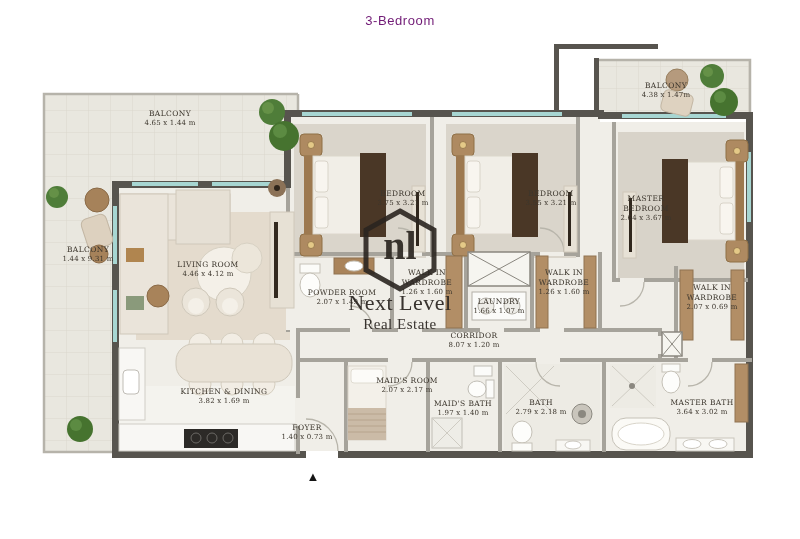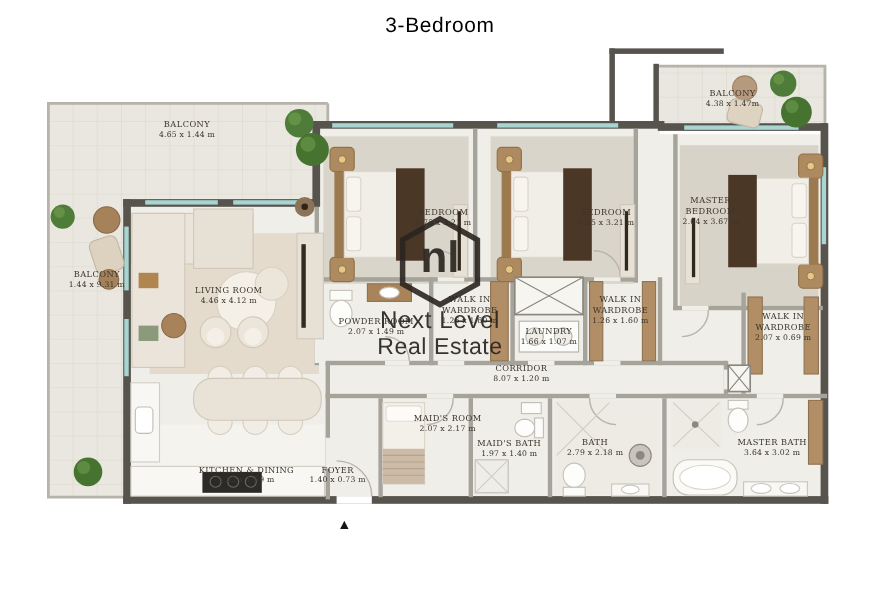--- a/index.html
+++ b/index.html
@@ -1,33 +1,33 @@
 <!DOCTYPE html>
 <html><head>
 <meta charset="utf-8">
 <style>
   html,body{margin:0;padding:0;background:#fff}
   .page{position:relative;width:800px;height:539px;background:#ffffff;overflow:hidden;
         font-family:"Liberation Sans",sans-serif}
   .title{position:absolute;top:13px;left:0;width:100%;text-align:center;
-         font-size:19px;letter-spacing:.6px;color:#000000}
+         font-size:13px;letter-spacing:.6px;color:#701a75}
   .plan-svg{position:absolute;left:0;top:0}
   .lbl{position:absolute;transform:translate(-50%,-50%);text-align:center;
        color:#3c362d;font-family:"DejaVu Serif",serif;line-height:1.3;z-index:3;width:max-content}
   .lbl .name{display:block;font-size:7.5px;font-weight:normal;letter-spacing:.4px}
   .lbl .dims{display:block;font-size:7px;font-weight:normal;letter-spacing:.2px}
   .lbl.narrow{width:52px}
   .lbl.narrow .name{max-width:52px;margin:0 auto;white-space:normal}
-  .watermark{position:absolute;left:320px;top:196px;width:160px;text-align:center;z-index:5;
-             color:rgba(42,37,32,.93);font-family:Liberation Sans, sans-serif}
+  .watermark{position:absolute;left:320px;top:208px;width:160px;text-align:center;z-index:5;
+             color:rgba(42,37,32,.93);font-family:Liberation Serif, serif}
   .wm-hex{display:block;margin:0 auto}
   .wm-logo-text{position:absolute;top:18px;left:0;width:100%;text-align:center;
                 font-size:40px;font-weight:bold;line-height:1;color:rgba(42,37,32,.92)}
   .wm-line1{margin-top:-2px;font-size:22px;letter-spacing:.5px}
-  .wm-line2{margin-top:0;font-size:21px;letter-spacing:.5px}
+  .wm-line2{margin-top:0;font-size:15px;letter-spacing:.5px}
   .entrance{position:absolute;left:313px;top:469px;transform:translateX(-50%);
             font-size:13px;color:#141414;z-index:4}
 </style>
 </head>
 <body>
 
 <div class="page">
 
   <div class="title">3-Bedroom</div>
 
@@ -307,21 +307,21 @@
       <span class="dims">4.46 x 4.12 m</span>
     </div>
     <div class="lbl" style="left:403px;top:198px">
       <span class="name">BEDROOM</span>
       <span class="dims">3.75 x 3.21 m</span>
     </div>
     <div class="lbl" style="left:551px;top:198px">
       <span class="name">BEDROOM</span>
       <span class="dims">3.55 x 3.21 m</span>
     </div>
-    <div class="lbl narrow" style="left:646px;top:192px">
+    <div class="lbl narrow" style="left:646px;top:208px">
       <span class="name">MASTER BEDROOM</span>
       <span class="dims">2.64 x 3.67 m</span>
     </div>
     <div class="lbl narrow" style="left:427px;top:282px">
       <span class="name">WALK IN WARDROBE</span>
       <span class="dims">1.26 x 1.60 m</span>
     </div>
     <div class="lbl narrow" style="left:564px;top:282px">
       <span class="name">WALK IN WARDROBE</span>
       <span class="dims">1.26 x 1.60 m</span>
@@ -335,21 +335,21 @@
       <span class="dims">2.07 x 1.49 m</span>
     </div>
     <div class="lbl" style="left:499px;top:306px">
       <span class="name">LAUNDRY</span>
       <span class="dims">1.66 x 1.07 m</span>
     </div>
     <div class="lbl" style="left:474px;top:340px">
       <span class="name">CORRIDOR</span>
       <span class="dims">8.07 x 1.20 m</span>
     </div>
-    <div class="lbl" style="left:224px;top:432px">
+    <div class="lbl" style="left:224px;top:396px">
       <span class="name">KITCHEN &amp; DINING</span>
       <span class="dims">3.82 x 1.69 m</span>
     </div>
     <div class="lbl" style="left:307px;top:432px">
       <span class="name">FOYER</span>
       <span class="dims">1.40 x 0.73 m</span>
     </div>
     <div class="lbl" style="left:407px;top:385px">
       <span class="name">MAID'S ROOM</span>
       <span class="dims">2.07 x 2.17 m</span>

